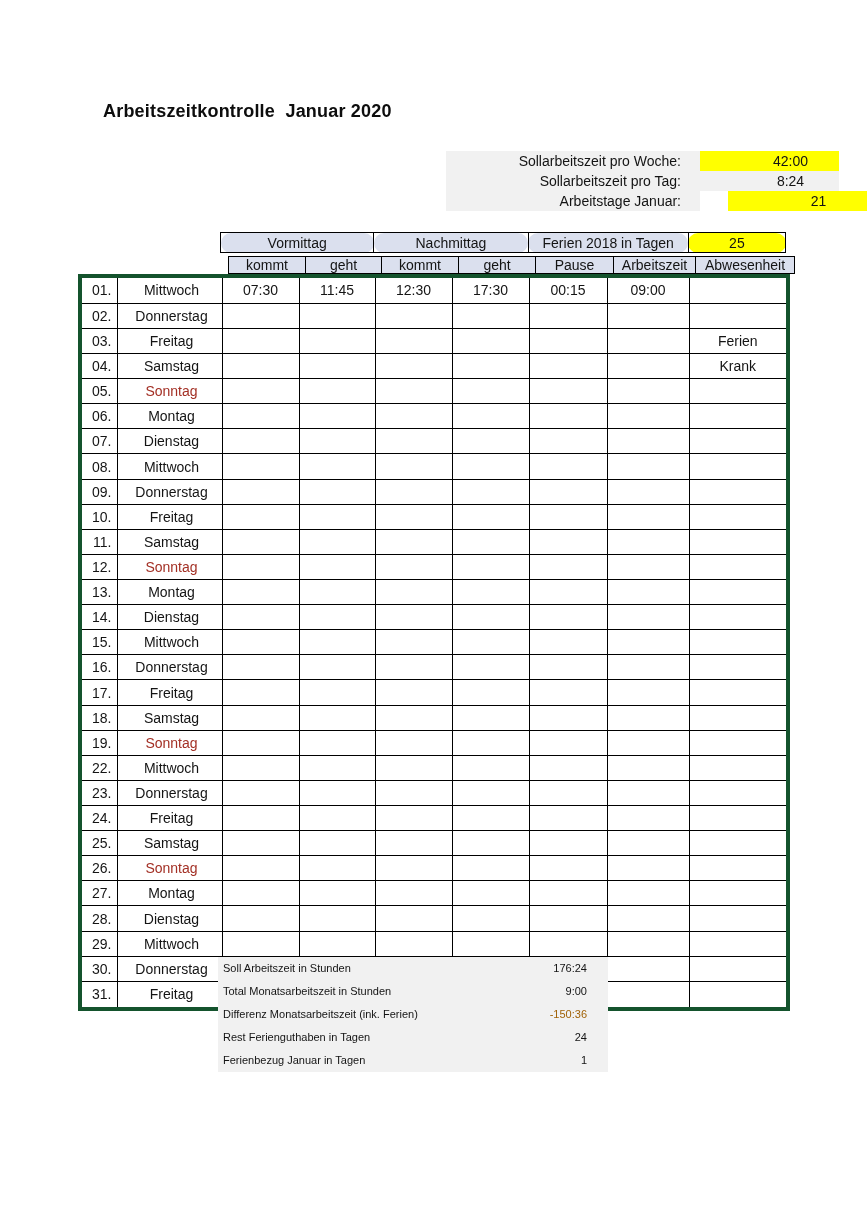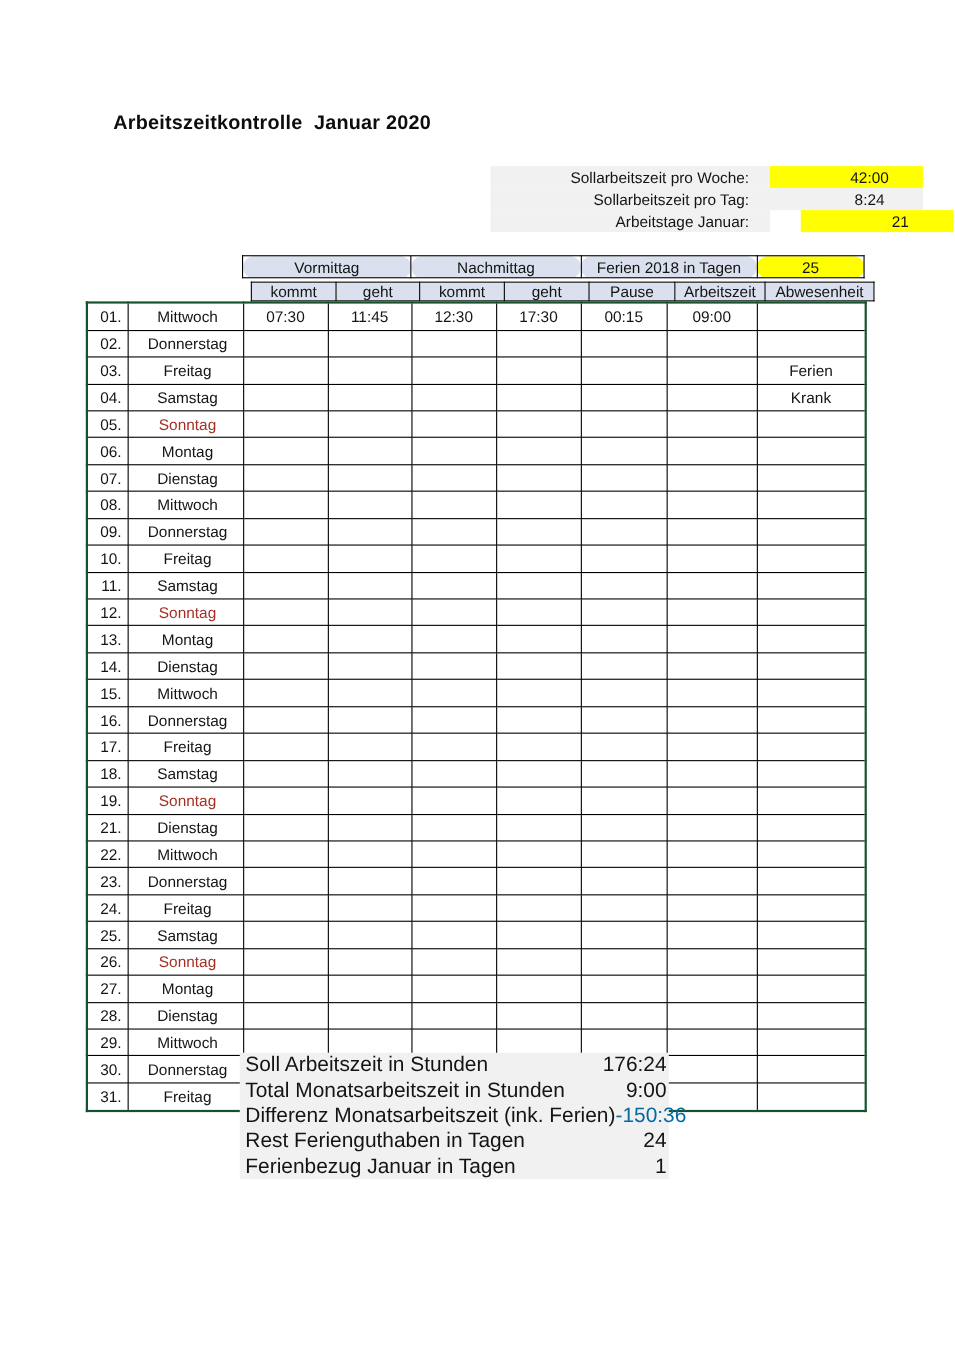--- a/index.html
+++ b/index.html
@@ -38,34 +38,34 @@
   #hdr-groups { left:220px; top:232px; width:566px; }
   #hdr-groups td { height:19px;border-radius:10px; }
   #hdr-cols { left:228px; top:256px; width:566px; }
   #hdr-cols td { height:16px; }
   td.hl { background:var(--highlight) !important; }
 
   
   table.grid {
     border-collapse:collapse; position:absolute; left:78px; top:274px;
     width:708px; height:737px; table-layout:fixed;
-    border:2px solid #14532d;
+    border:4px solid #14532d;
   }
   table.grid td {
     border:1px solid #000; font-size:14px; padding:0; overflow:hidden; white-space:nowrap;
   }
   table.grid td.c-num { text-align:right; padding-right:5px; }
   table.grid td.c-day { text-align:center; padding-left:4px; }
   table.grid td.c-val { text-align:center; }
 
   
   .summary { position:absolute; left:218px; top:957px; width:390px; background:var(--panel-bg); }
-  .sum-row { display:flex; height:23px; line-height:23px; font-size:19px; }
+  .sum-row { display:flex; height:23px; line-height:23px; font-size:11px; }
   .sum-label { flex:1; text-align:left; padding-left:5px; white-space:nowrap; }
-  .sum-value { width:90px; text-align:right; padding-right:2px; }
+  .sum-value { width:90px; text-align:right; padding-right:21px; }
 </style>
 </head>
 <body style="--highlight: #ffff00; --header-bg: #dbe0ee; --panel-bg: #f1f1f1;">
 
 <div class="page">
 
   <div class="doc-title">Arbeitszeitkontrolle  Januar 2020</div>
 
   <div class="info-panel">
     <div class="info-row">
@@ -338,31 +338,20 @@
           <td class="c-day" style="color: rgb(163, 48, 37);">Sonntag</td>
           <td class="c-val"></td>
           <td class="c-val"></td>
           <td class="c-val"></td>
           <td class="c-val"></td>
           <td class="c-val"></td>
           <td class="c-val"></td>
           <td class="c-val"></td>
         </tr>
         <tr>
-          <td class="c-num">21.</td>
-          <td class="c-day">Dienstag</td>
-          <td class="c-val"></td>
-          <td class="c-val"></td>
-          <td class="c-val"></td>
-          <td class="c-val"></td>
-          <td class="c-val"></td>
-          <td class="c-val"></td>
-          <td class="c-val"></td>
-        </tr>
-        <tr>
           <td class="c-num">22.</td>
           <td class="c-day">Mittwoch</td>
           <td class="c-val"></td>
           <td class="c-val"></td>
           <td class="c-val"></td>
           <td class="c-val"></td>
           <td class="c-val"></td>
           <td class="c-val"></td>
           <td class="c-val"></td>
         </tr>
@@ -472,21 +461,21 @@
     <div class="sum-row">
       <div class="sum-label">Soll Arbeitszeit in Stunden</div>
       <div class="sum-value">176:24</div>
     </div>
     <div class="sum-row">
       <div class="sum-label">Total Monatsarbeitszeit in Stunden</div>
       <div class="sum-value">9:00</div>
     </div>
     <div class="sum-row">
       <div class="sum-label">Differenz Monatsarbeitszeit (ink. Ferien)</div>
-      <div class="sum-value" style="color: #0369a1; text-align: center;">-150:36</div>
+      <div class="sum-value" style="color: #a16207;">-150:36</div>
     </div>
     <div class="sum-row">
       <div class="sum-label">Rest Ferienguthaben in Tagen</div>
       <div class="sum-value">24</div>
     </div>
     <div class="sum-row">
       <div class="sum-label">Ferienbezug Januar in Tagen</div>
       <div class="sum-value">1</div>
     </div>
   </div>

